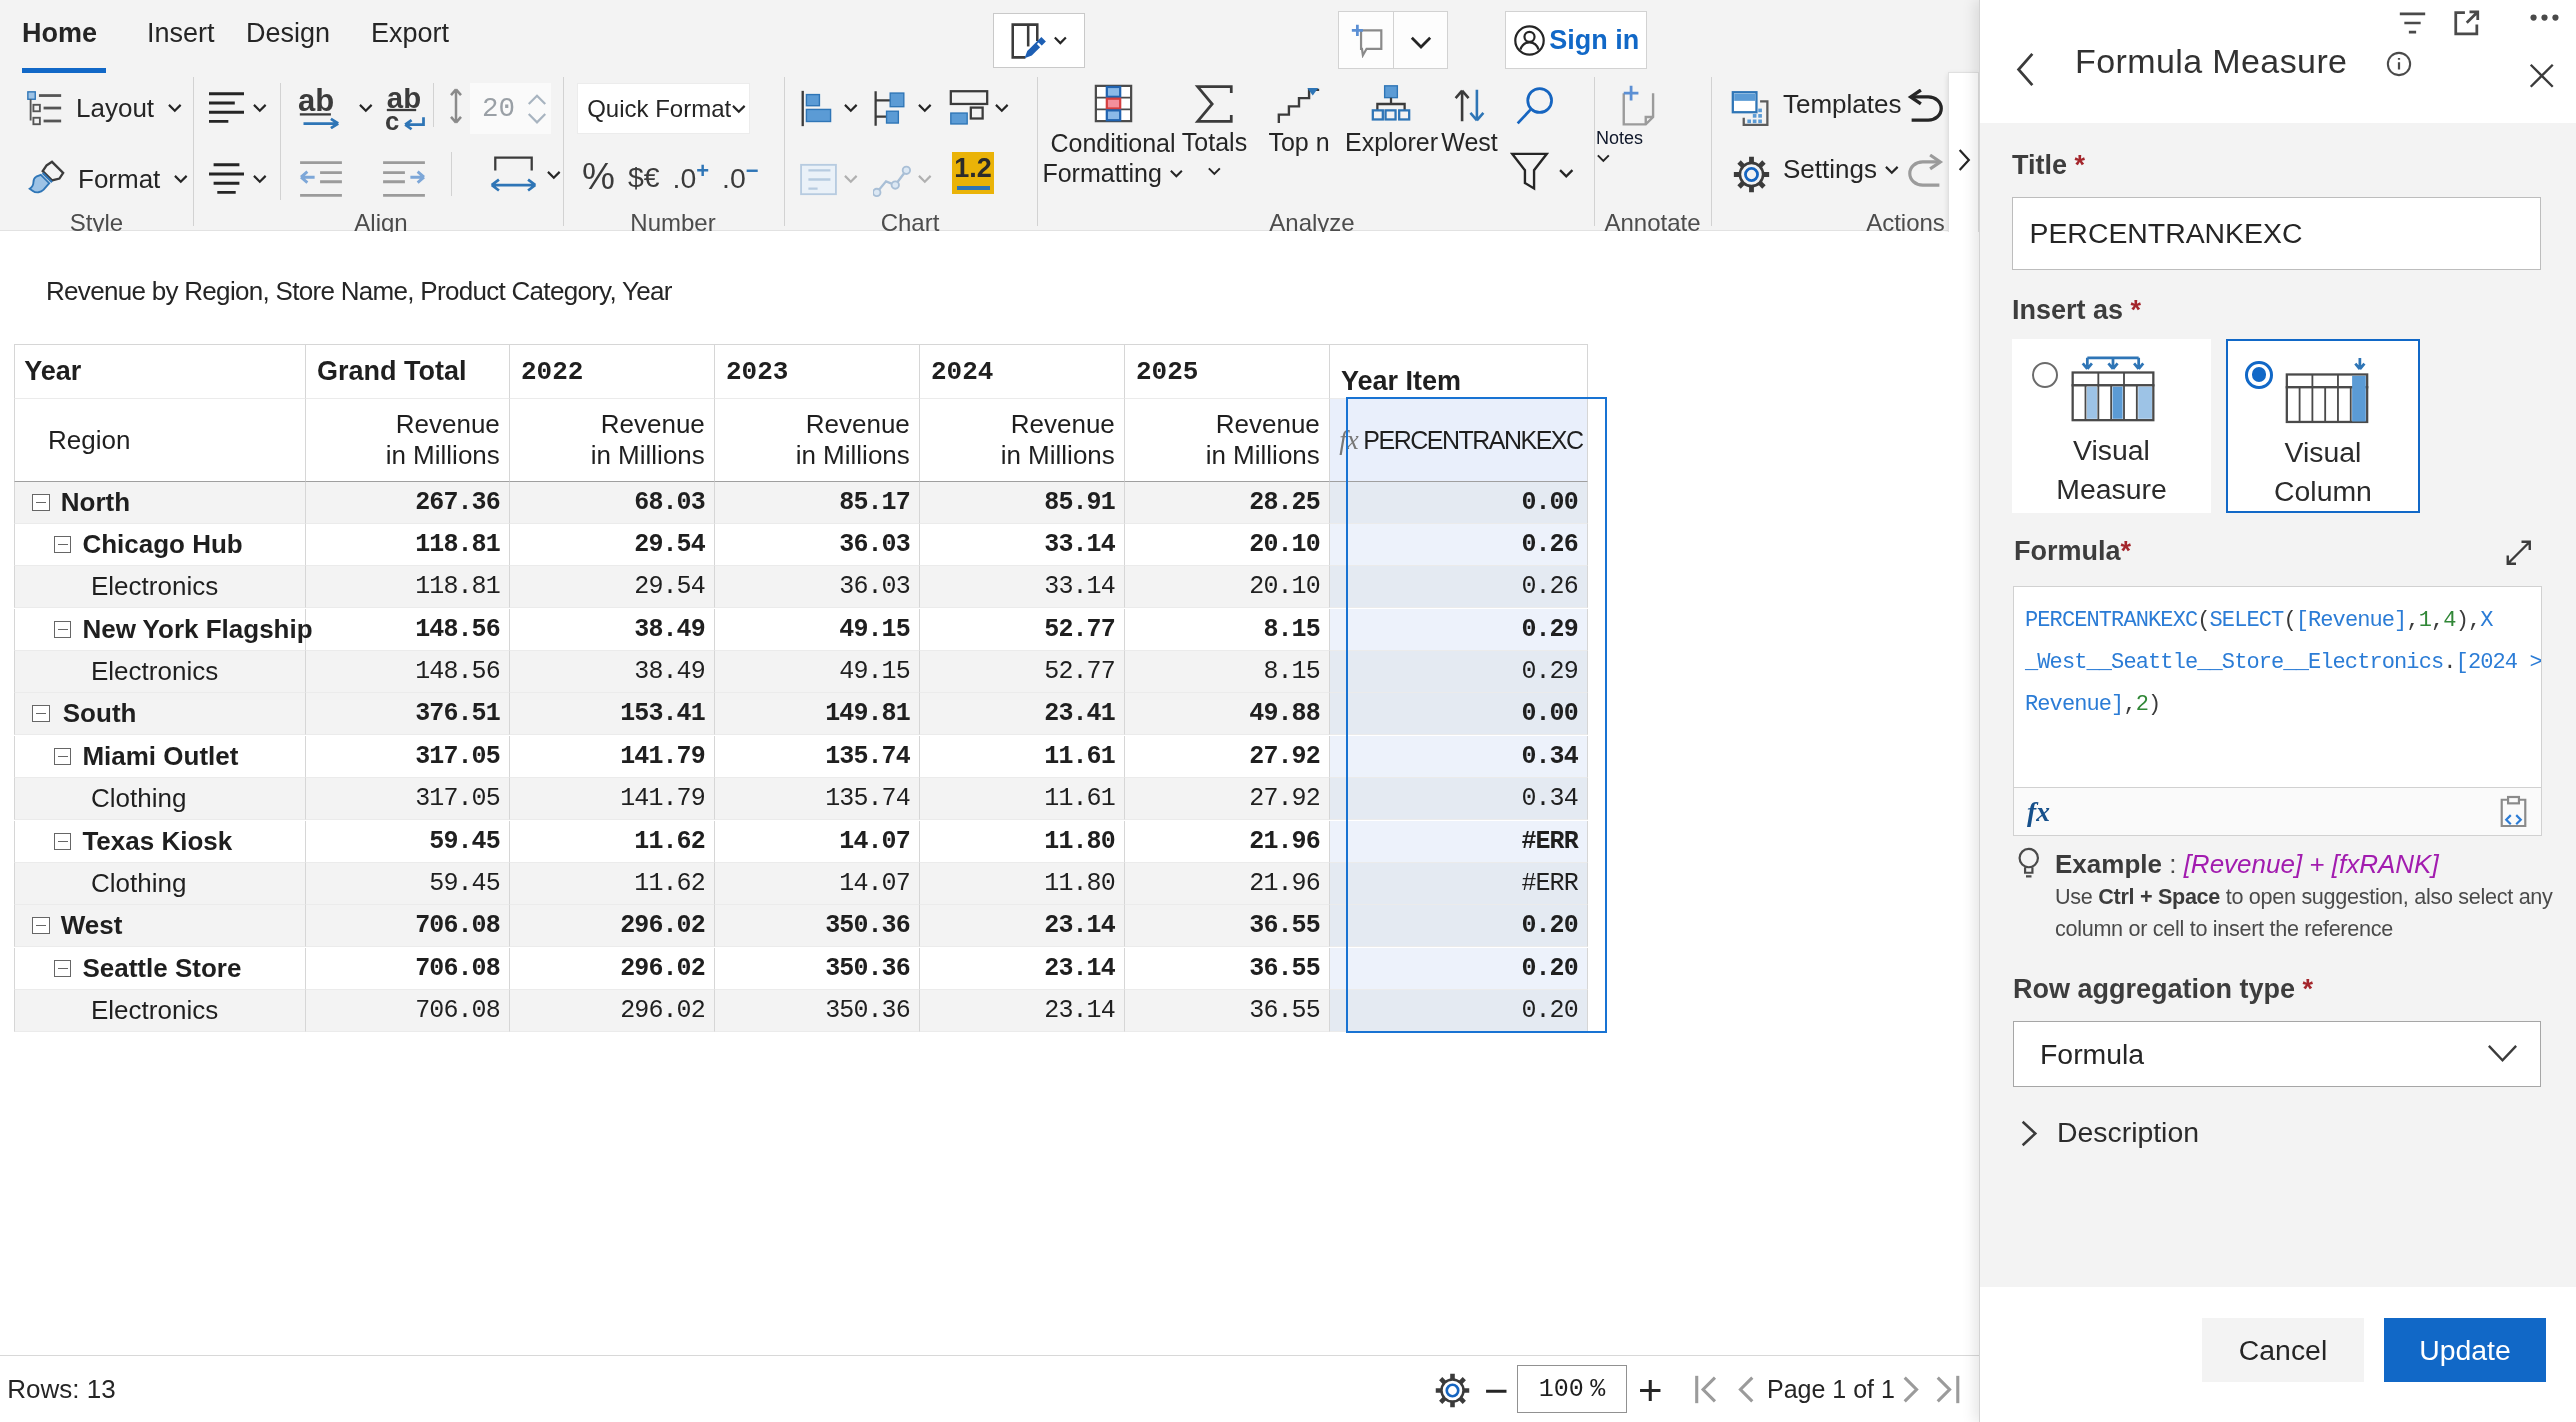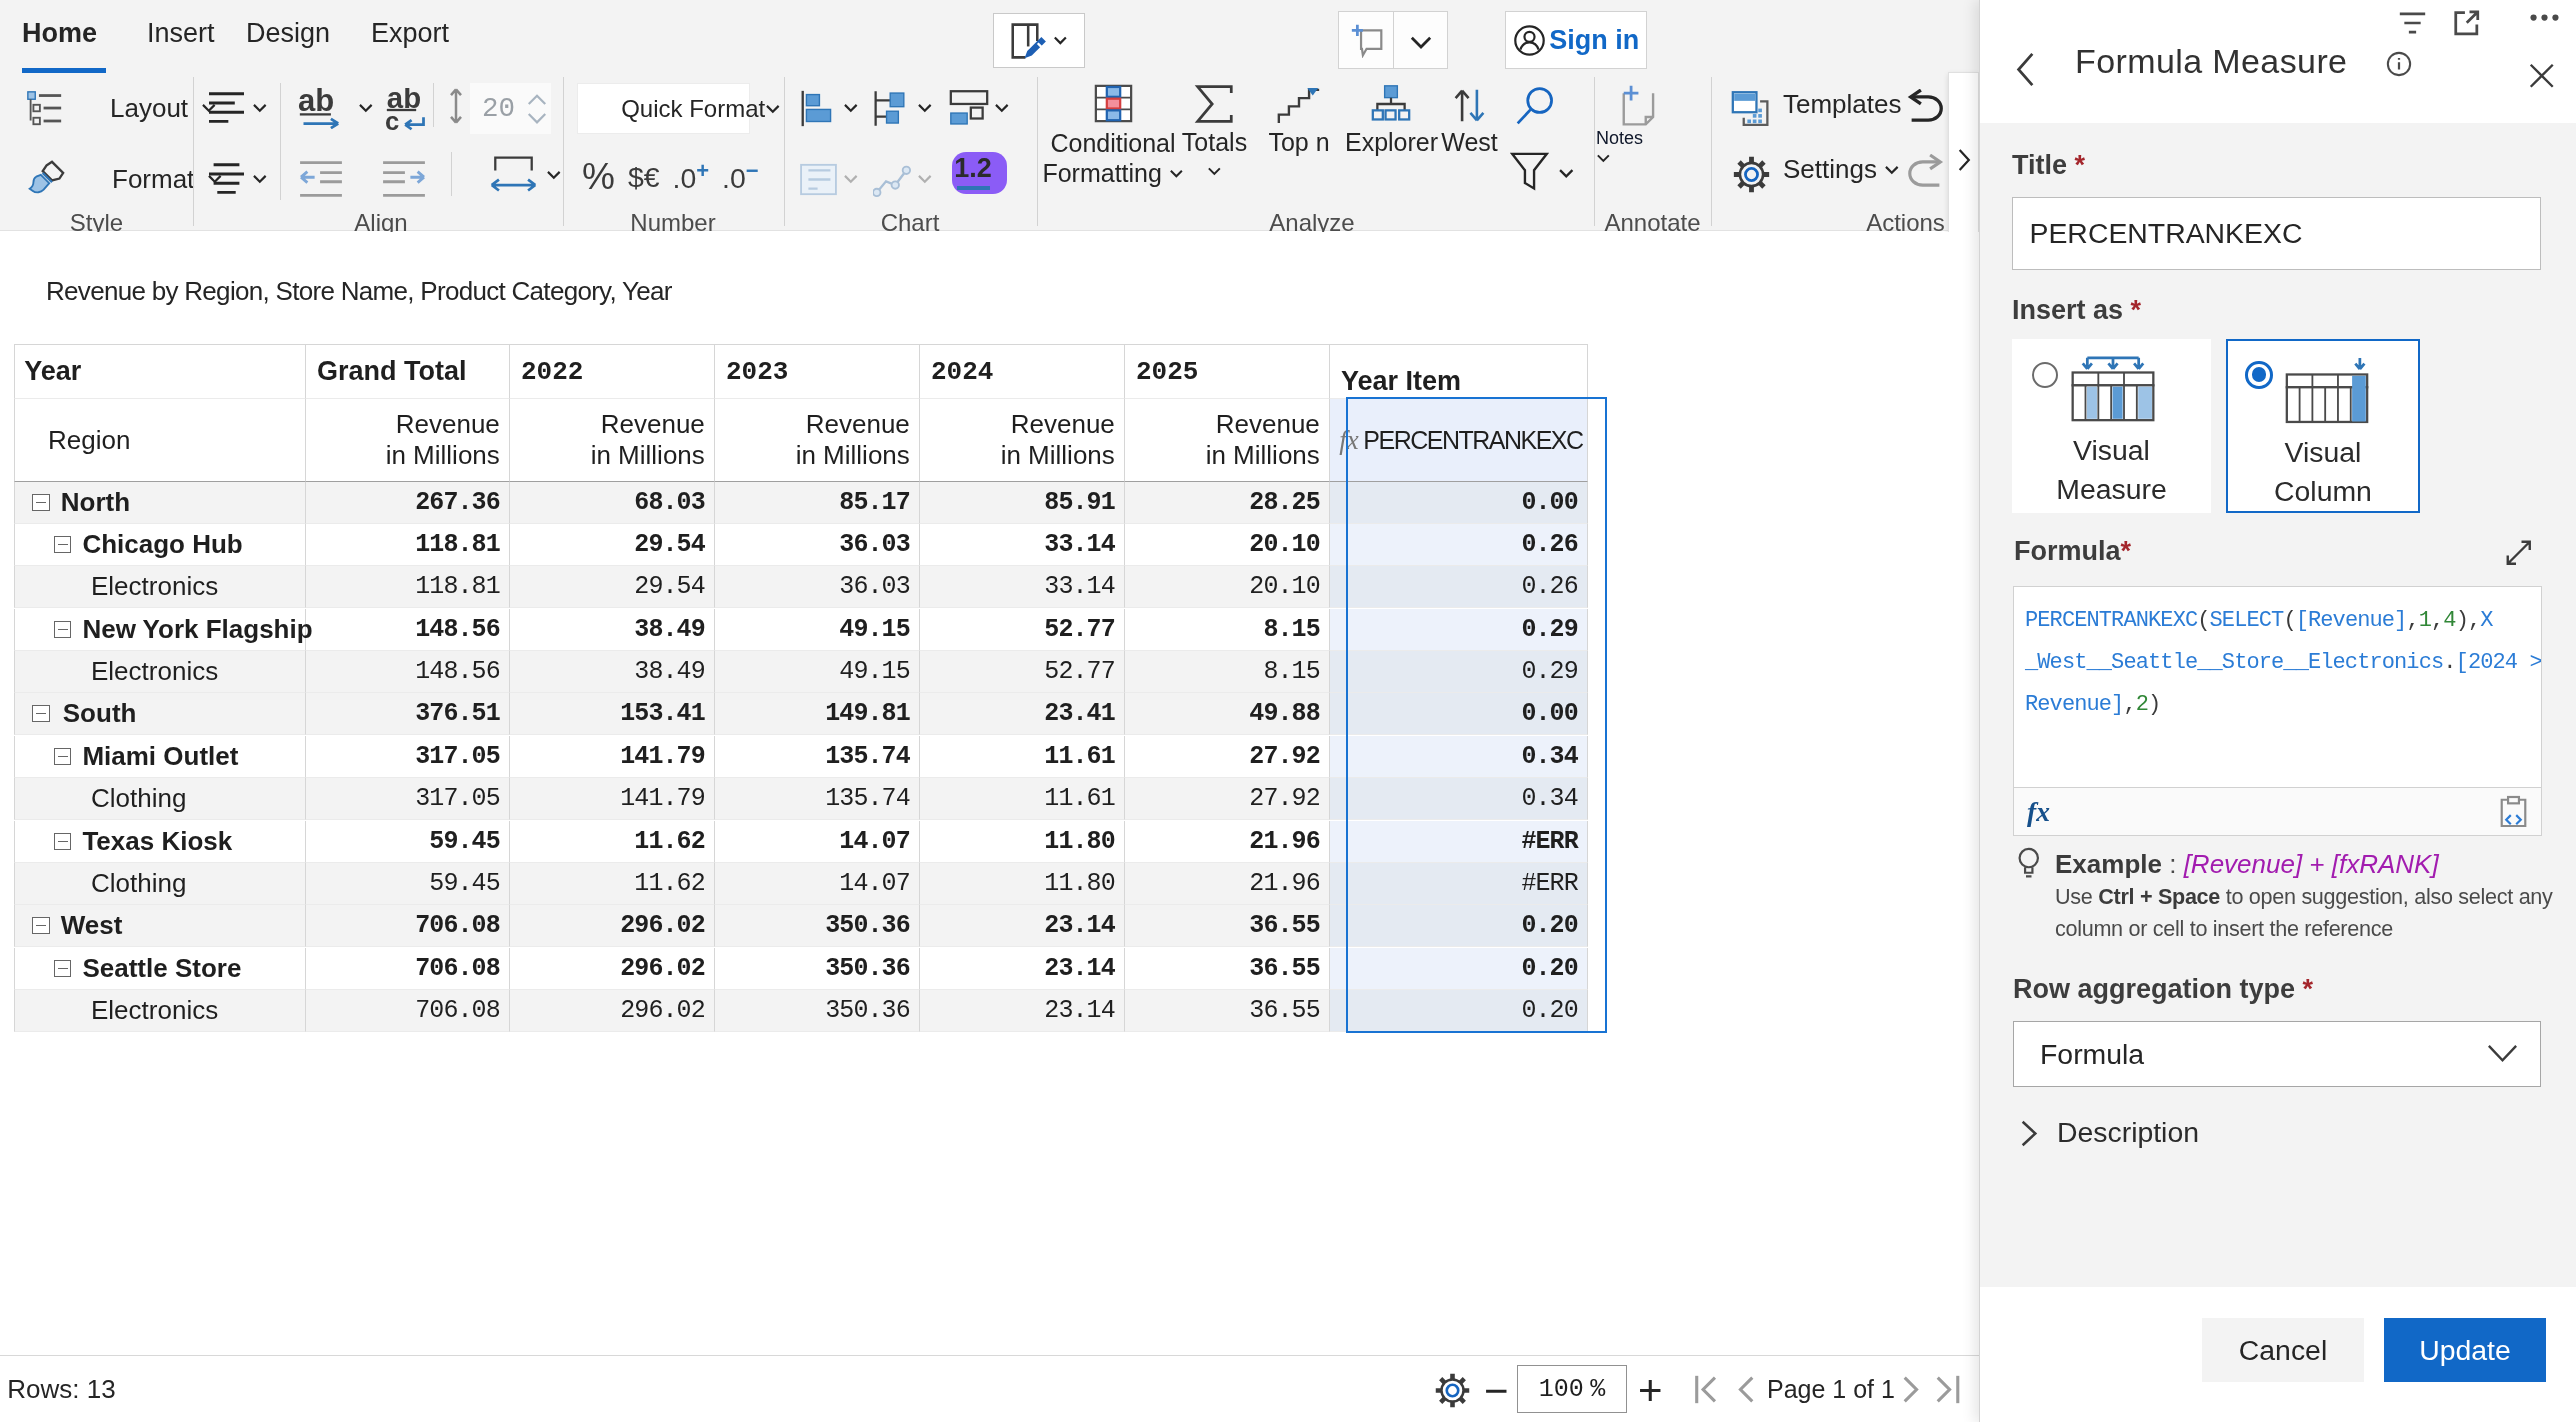--- a/index.html
+++ b/index.html
@@ -8,21 +8,21 @@
   .abs { position:absolute; }
   .mono { font-family:"Liberation Mono", monospace; }
   svg { display:block; }
   
   #ribbon { position:absolute; left:0; top:0; width:1979px; height:231px;
     background:#f3f3f3; border-bottom:0.9px solid #e2e2e2; }
   .tab { position:absolute; top:18.3px; font-size:27px; color:#252525; }
   .glabel { position:absolute; top:209px; font-size:24px; color:#4c4c4c; text-align:center; }
   .gsep { position:absolute; top:77px; height:149px; width:0.9px; background:#d2d2d2; }
   .msep { position:absolute; width:0.9px; background:#d2d2d2; }
-  .btxt { font-size:26px; color:#252525;margin-left:34px; }
+  .btxt { font-size:26px; color:#252525; }
   
   #main { position:absolute; left:0; top:232px; width:1979px; height:1123px; background:#fff; }
   
   #status { position:absolute; left:0; top:1355px; width:1979px; height:68px;
     background:#fff; border-top:0.9px solid #d8d8d8; }
   
   #panel { position:absolute; left:1979px; top:0; width:597px; height:1423px;
     background:#f3f3f3; border-left:0.9px solid #d4d4d4;
     box-shadow:-5.5px 0 13px rgba(0,0,0,.10); }
   #phead { position:absolute; left:0; top:0; width:100%; height:123px; background:#fff; }
@@ -253,21 +253,21 @@
     <svg width="39" height="37" viewBox="0 0 42 40">
       <path d="M4 34l10-12 10 4L36 10" fill="none" stroke="#a9bfd6" stroke-width="2.5"></path>
       <circle cx="4" cy="34" r="4" fill="#dce8f4" stroke="#a9bfd6" stroke-width="2"></circle>
       <circle cx="24" cy="26" r="4" fill="#dce8f4" stroke="#a9bfd6" stroke-width="2"></circle>
       <circle cx="36" cy="10" r="4" fill="#dce8f4" stroke="#a9bfd6" stroke-width="2"></circle>
     </svg>
     <svg width="15.6" height="15.6" viewBox="0 0 16 16">
         <path d="M2 5l6 6 6-6" fill="none" stroke="#b0b0b0" stroke-width="2.2"></path>
       </svg>
   </div>
-  <div class="abs" style="left:952px; top:152px; width:55px; height:42px; background:#8b5cf6;border-radius:14px;">
+  <div class="abs" style="left:952px; top:152px; width:42px; height:42px; background:#eab308;">
     <div class="abs" style="left:0; top:0.9px; width:42px; text-align:center; font-size:27px; font-weight:bold; color:#2b2b2b;">1.2</div>
     <div class="abs" style="left:4.6px; top:34px; width:33px; height:3.7px; background:#2e75b6;"></div>
   </div>
   <div class="glabel" style="left:784px; width:252px;">Chart</div>
   <div class="gsep" style="left:1037px;"></div>
 
   <div class="abs" style="left:1094px; top:84px;">
     <svg width="39" height="39" viewBox="0 0 42 42">
       <rect x="2" y="2" width="38" height="38" fill="#fff" stroke="#4a4a4a" stroke-width="2.4"></rect>
       <path d="M2 14.7h38M2 27.3h38M14.7 2v38M27.3 2v38" stroke="#4a4a4a" stroke-width="2"></path>

